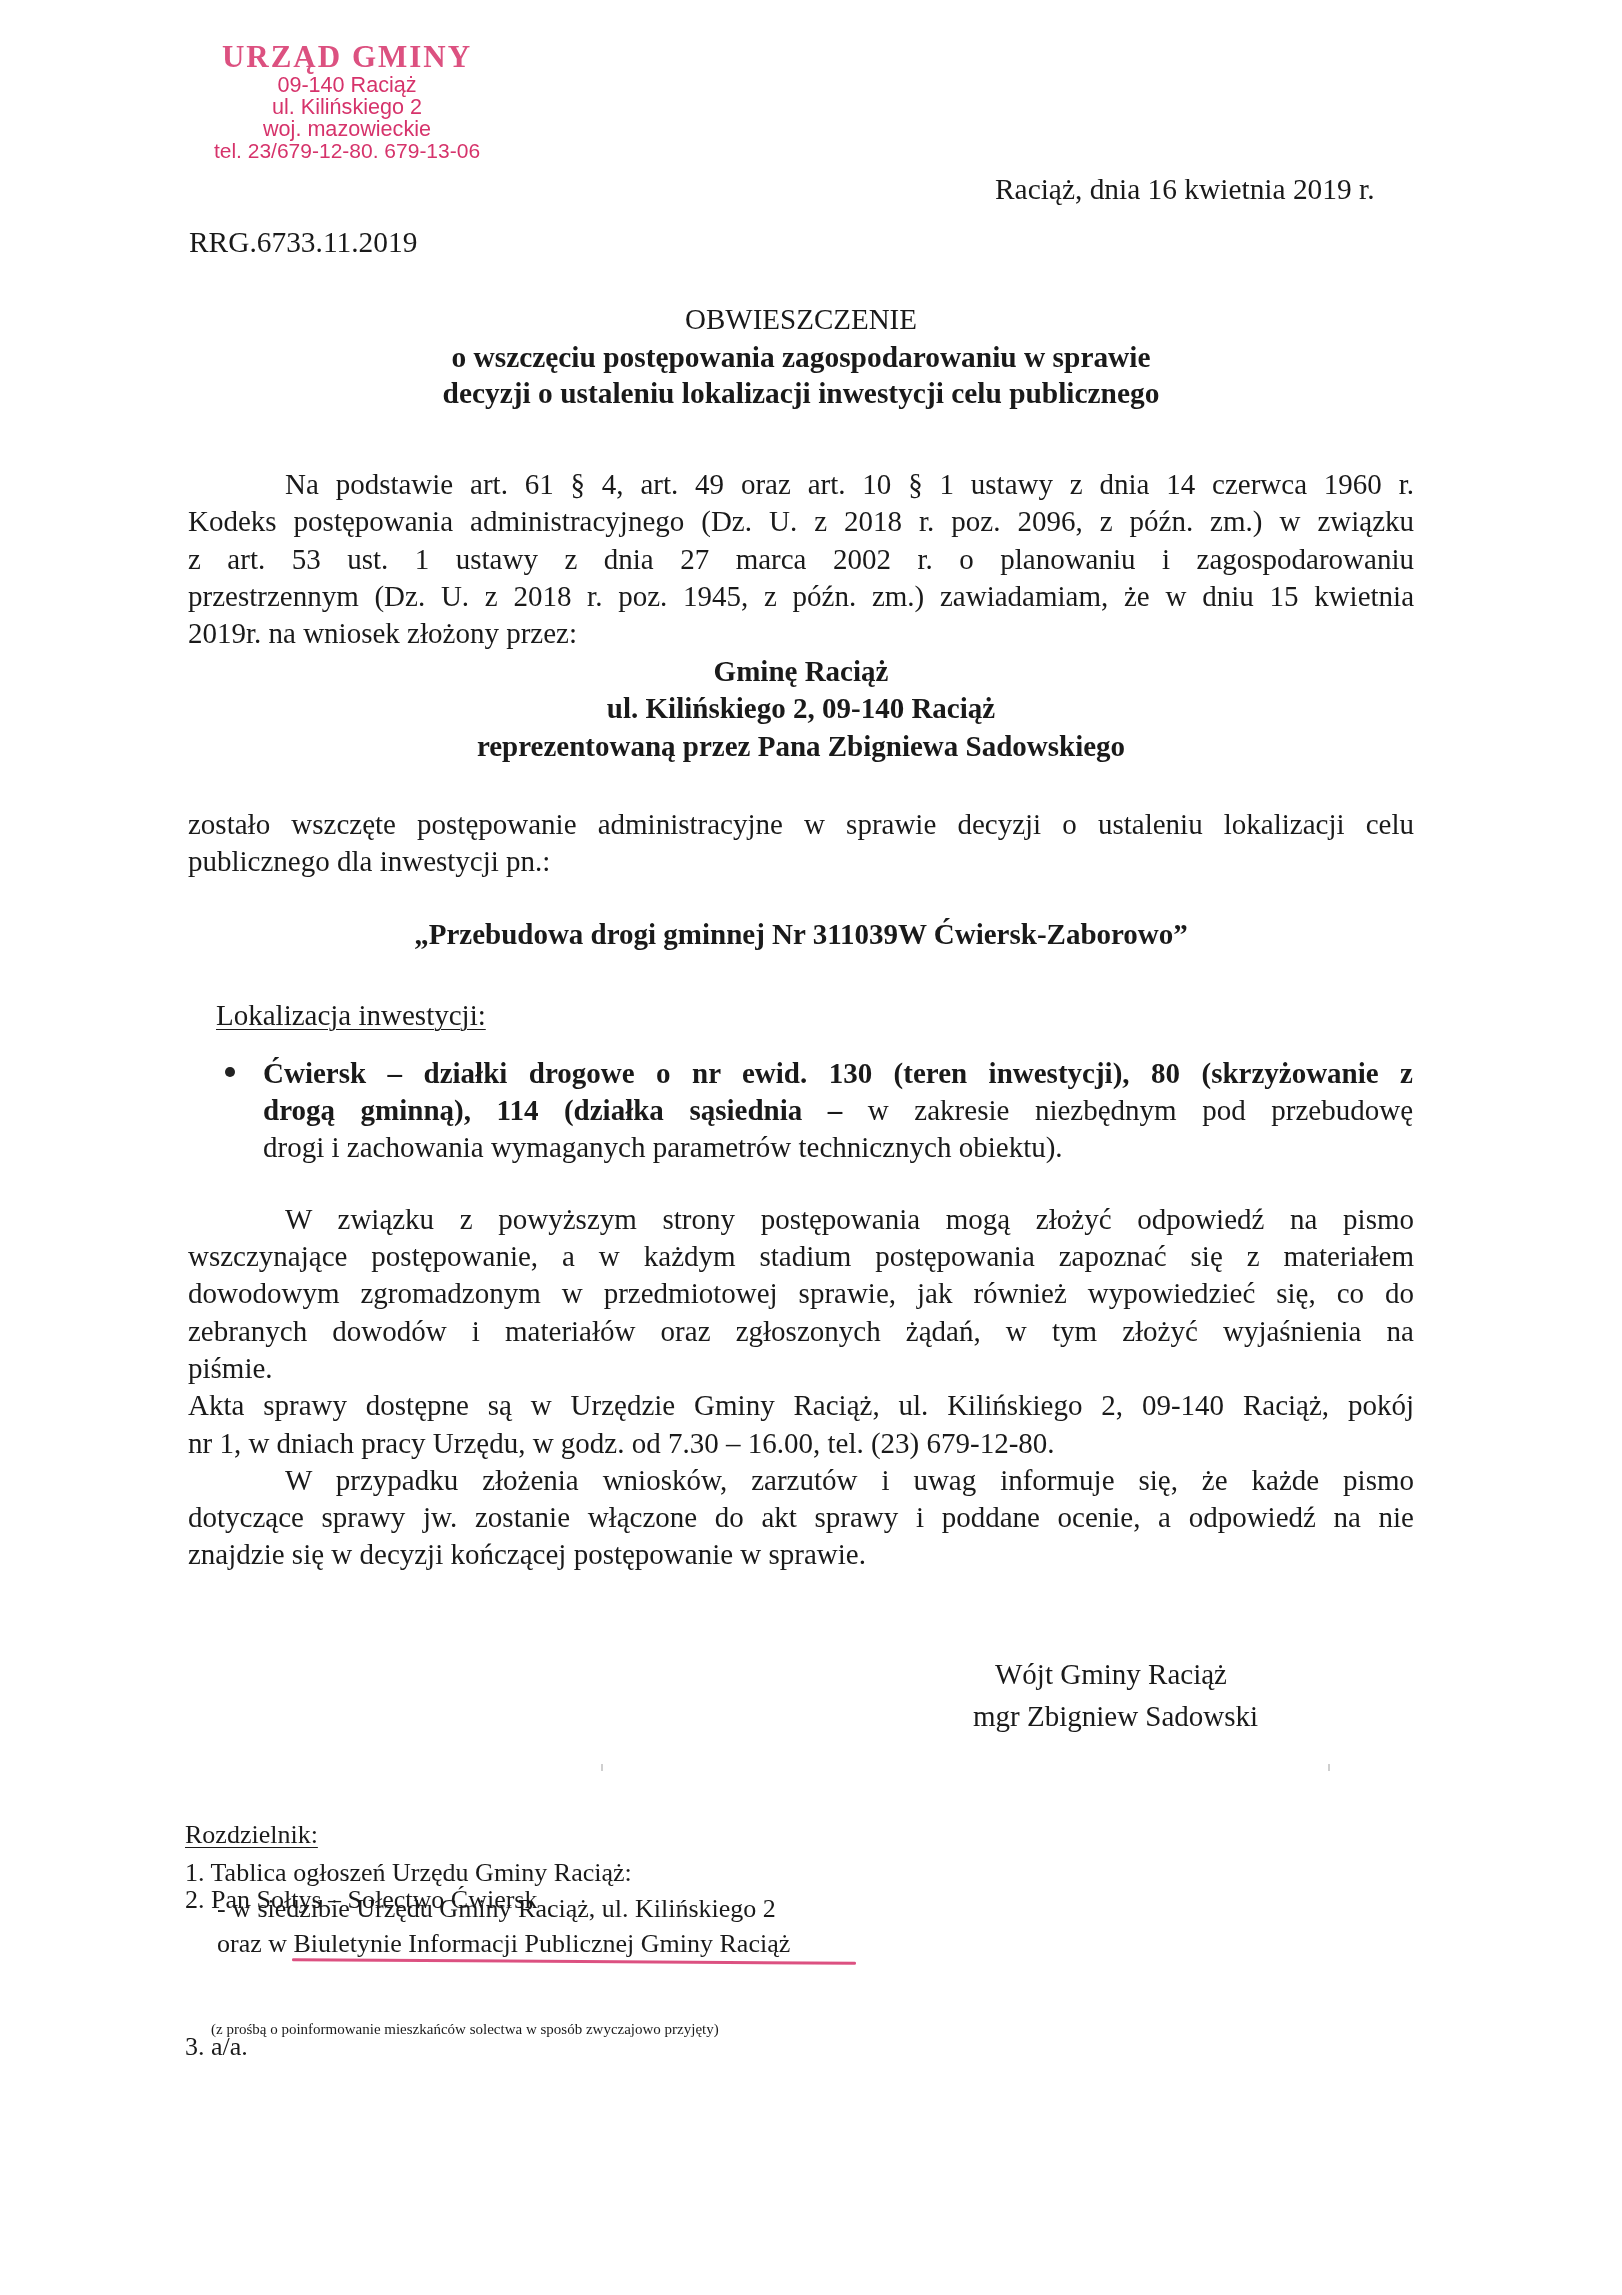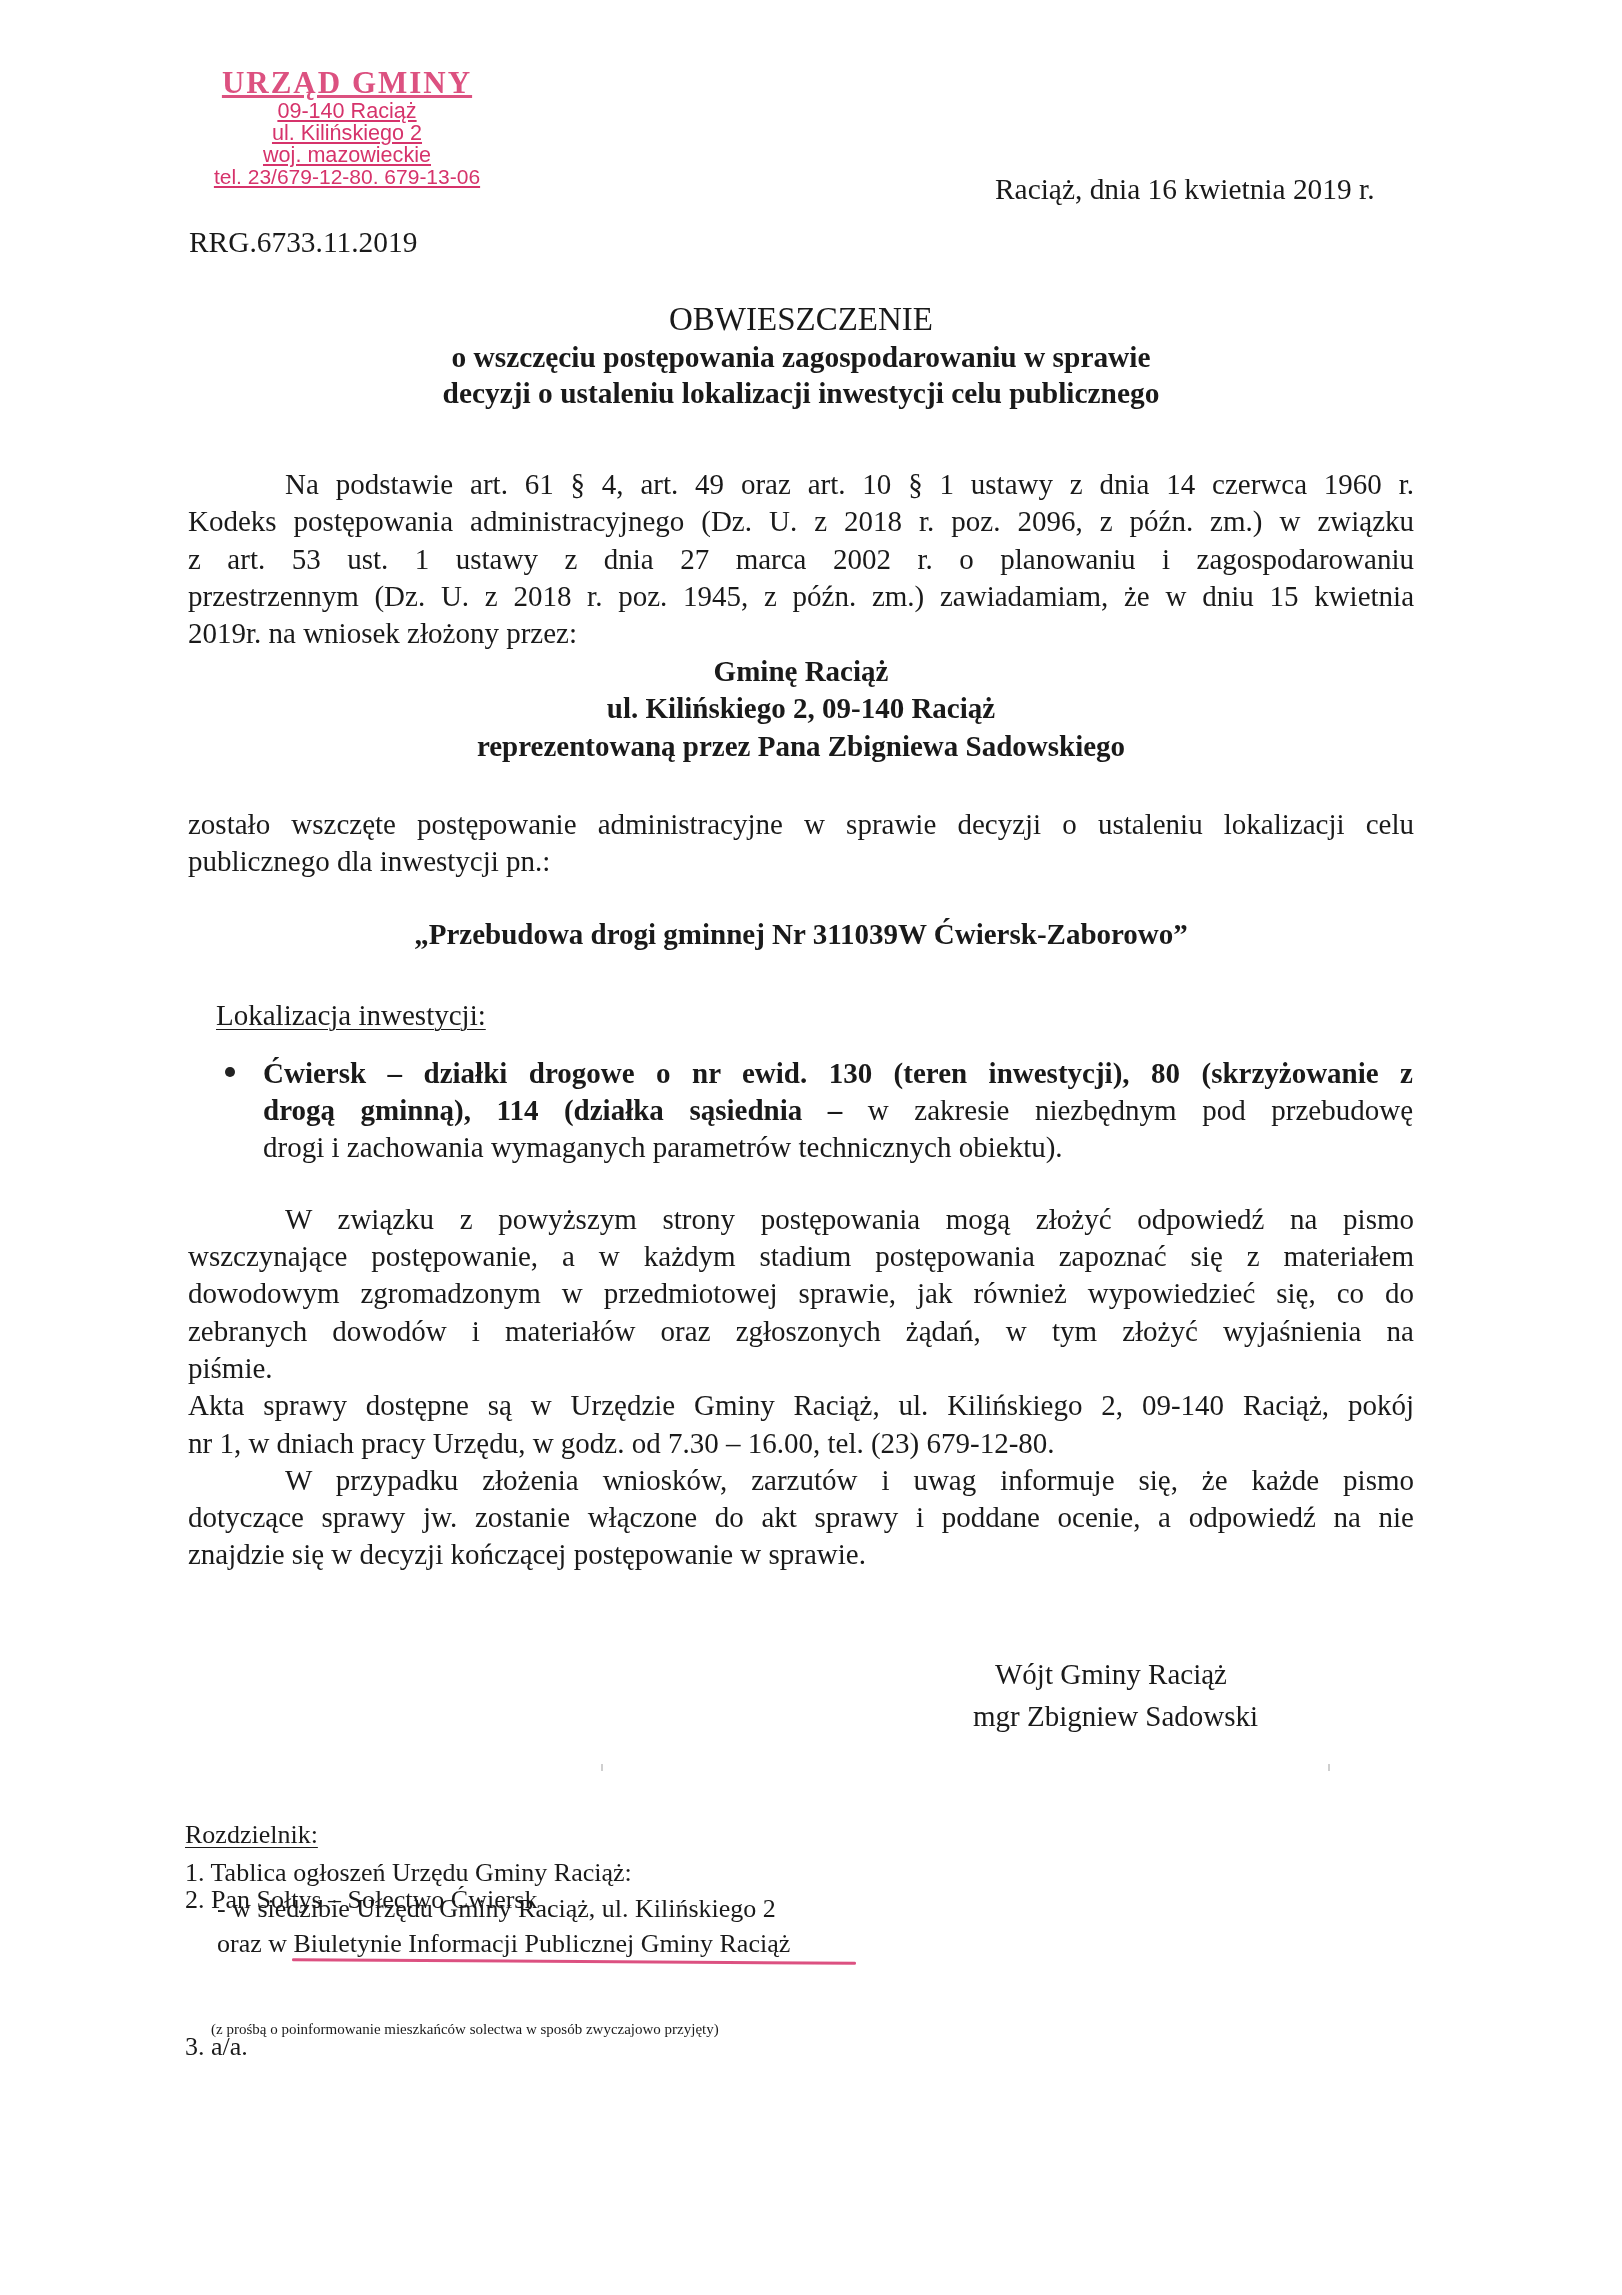--- a/index.html
+++ b/index.html
@@ -1,31 +1,31 @@
 <!DOCTYPE html>
 <html style="font-size:10.5px"><head>
 <meta charset="utf-8">
 <style>
   html, body { margin: 0; padding: 0; background: #ffffff; }
   body { width: 1622px; height: 2295px; position: relative; overflow: hidden;
          font-family: "Liberation Serif", "DejaVu Serif", serif; color: #1a1a1a; }
   .abs { position: absolute; white-space: nowrap; }
   
-  .stamp { position: absolute; left: 190px; top: 66px; width: 314px; color: #d6336b; text-align: center; text-decoration: underline; }
+  .stamp { position: absolute; left: 190px; top: 40px; width: 314px; color: #d6336b; text-align: center; }
   .stamp-head { font-family: "Liberation Serif", serif; font-weight: bold; font-size: 31px; letter-spacing: 2px; line-height: 34px; opacity: 0.85; }
   .stamp-line { font-family: "Liberation Sans", sans-serif; font-size: 21.6px; line-height: 22px; }
   .stamp-line.tel { font-size: 21px; margin-left: -26px; margin-right: -26px; }
   
   .ln { position: absolute; left: 188px; width: 1226px; font-size: 29px; line-height: 37px; height: 37px; white-space: nowrap; }
   .j { text-align: justify; text-align-last: justify; }
   .ind { padding-left: 97px; box-sizing: border-box; }
   .b { font-weight: bold; }
   .c { text-align: center; }
   .u { text-decoration: underline; text-underline-offset: 3.9px; text-decoration-thickness: 1.3px; }
-  .title { font-size: 33px; }
+  .title { font-size: 29px; }
   .sub { font-size: 29.4px; font-weight: bold; }
   .bul { left: 263px; width: 1150px; }
   .dot { position: absolute; left: 225px; width: 9.8px; height: 9.8px; border-radius: 50%; background: #222; }
   .dist { position: absolute; left: 185px; font-size: 26px; line-height: 36px; height: 36px; white-space: nowrap; }
   .dist.i { left: 217px; }
   .dist.small { font-size: 15px; left: 211px; margin-top: 13px; }
   .redline { position: absolute; left: 292px; top: 1960px; width: 564px; height: 2.6px; background: #d6336b; border-radius: 1.3px; transform: rotate(0.35deg); opacity: 0.85; }
   .sig { position: absolute; font-size: 29px; line-height: 37px; white-space: nowrap; }
   .speck { position: absolute; width: 2px; height: 6.5px; background: #cfcfcf; }
 </style>

